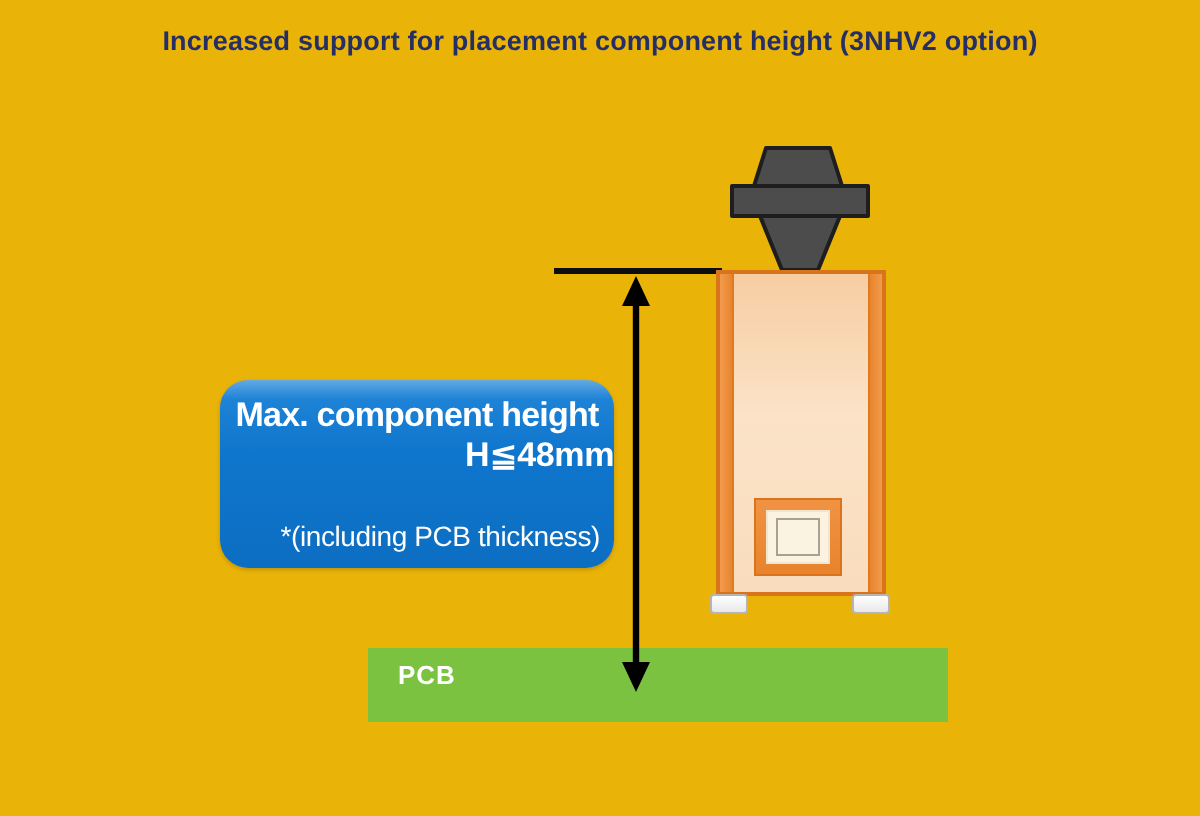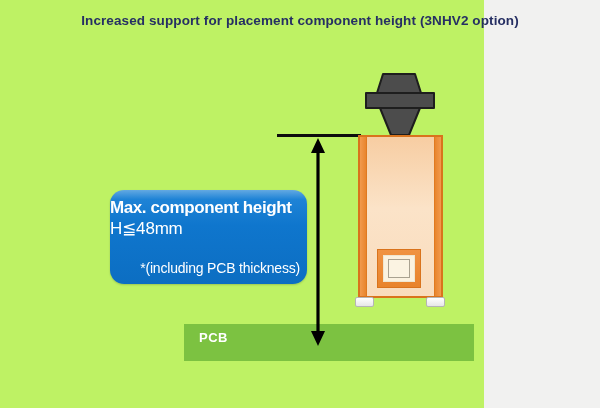--- a/index.html
+++ b/index.html
@@ -2,21 +2,21 @@
 <html><head>
 <meta charset="utf-8">
 <style>
   * { margin: 0; padding: 0; box-sizing: border-box; }
   html, body { width: 600px; height: 408px; }
   body {
     font-family: "Liberation Sans", "DejaVu Sans", sans-serif;
     background: #f1f1f0;
     overflow: hidden;
   }
-  .stage { position: relative; width: 484px; height: 408px; background: #bef264; }
+  .stage { position: relative; width: 600px; height: 408px; background: #eab308; }
 
   
   .title {
     position: absolute; top: 13px; left: 0; width: 600px;
     text-align: center;
     font-size: 13.5px; font-weight: bold; color: #262f63;
     letter-spacing: 0.1px;
   }
 
   
@@ -78,25 +78,25 @@
 
   
   .callout {
     position: absolute; left: 110px; top: 190px; width: 197px; height: 94px;
     border-radius: 14px;
     background: linear-gradient(180deg, #63a9e2 0%, #1e83d6 10%, #0f76cd 38%, #0c6ec2 100%);
     box-shadow: 0 1px 2px rgba(0,0,0,0.18);
     color: #ffffff; z-index: 5;
   }
   .callout-line1 {
-    margin-top: 8px; text-align: left;
+    margin-top: 8px; text-align: center;
     font-size: 17px; font-weight: bold; letter-spacing: -0.4px;
   }
   .callout-line2 {
-    text-align: left; font-size: 17px; font-weight: normal; letter-spacing: -0.2px;
+    text-align: right; font-size: 17px; font-weight: bold; letter-spacing: -0.2px;
   }
   .callout-note {
     position: absolute; right: 7px; bottom: 8px;
     font-size: 14px; letter-spacing: -0.2px;
   }
 </style>
 </head>
 <body>
 
 <div class="stage">

